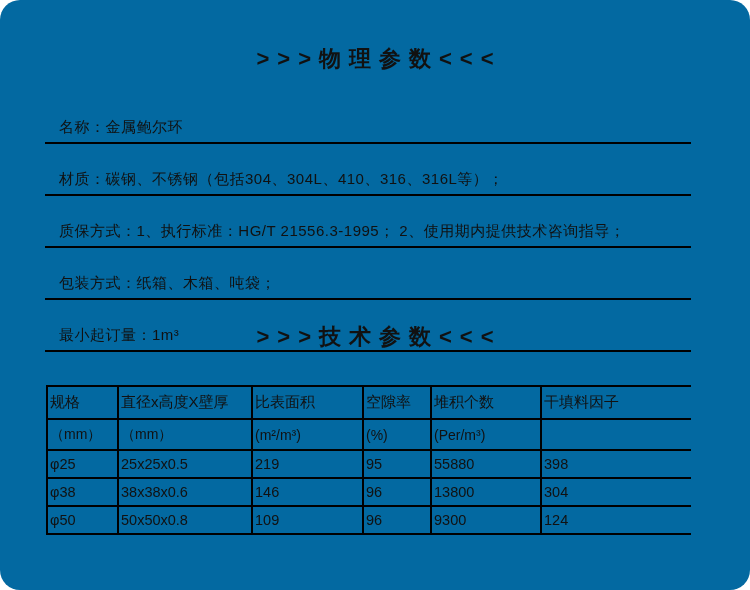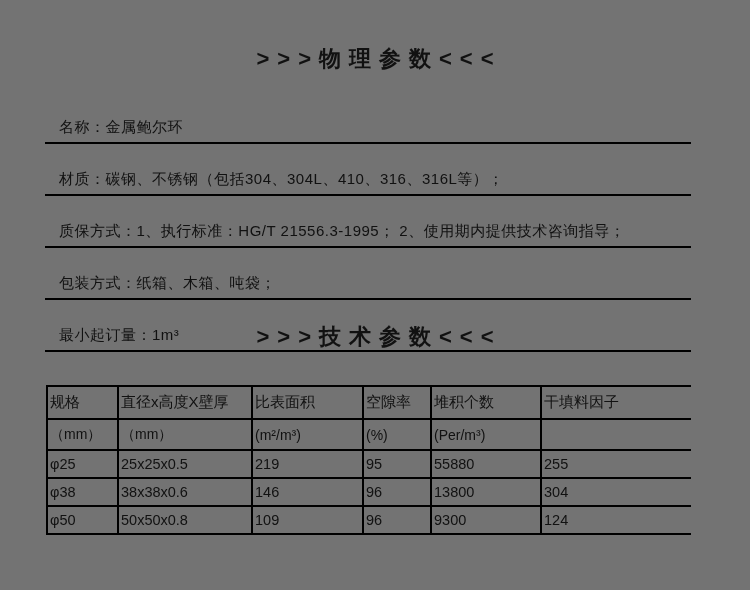--- a/index.html
+++ b/index.html
@@ -4,24 +4,25 @@
 <style>
   html, body {
     margin: 0;
     padding: 0;
     background: #ffffff;
   }
   .page {
     position: relative;
     width: 750px;
     height: 590px;
-    background: #737373;
+    background: #0369a1;
     font-family: "Liberation Sans", sans-serif;
     color: #111111;
     overflow: hidden;
+    border-radius: 20px;
   }
   .section-title {
     position: absolute;
     left: 0;
     width: 100%;
     margin: 0;
     text-align: center;
     font-size: 22px;
     font-weight: 600;
     letter-spacing: 8px;
@@ -121,21 +122,21 @@
         <th></th>
       </tr>
     </thead>
     <tbody>
       <tr>
         <td>φ25</td>
         <td>25x25x0.5</td>
         <td>219</td>
         <td>95</td>
         <td>55880</td>
-        <td>255</td>
+        <td>398</td>
       </tr>
       <tr>
         <td>φ38</td>
         <td>38x38x0.6</td>
         <td>146</td>
         <td>96</td>
         <td>13800</td>
         <td>304</td>
       </tr>
       <tr>

